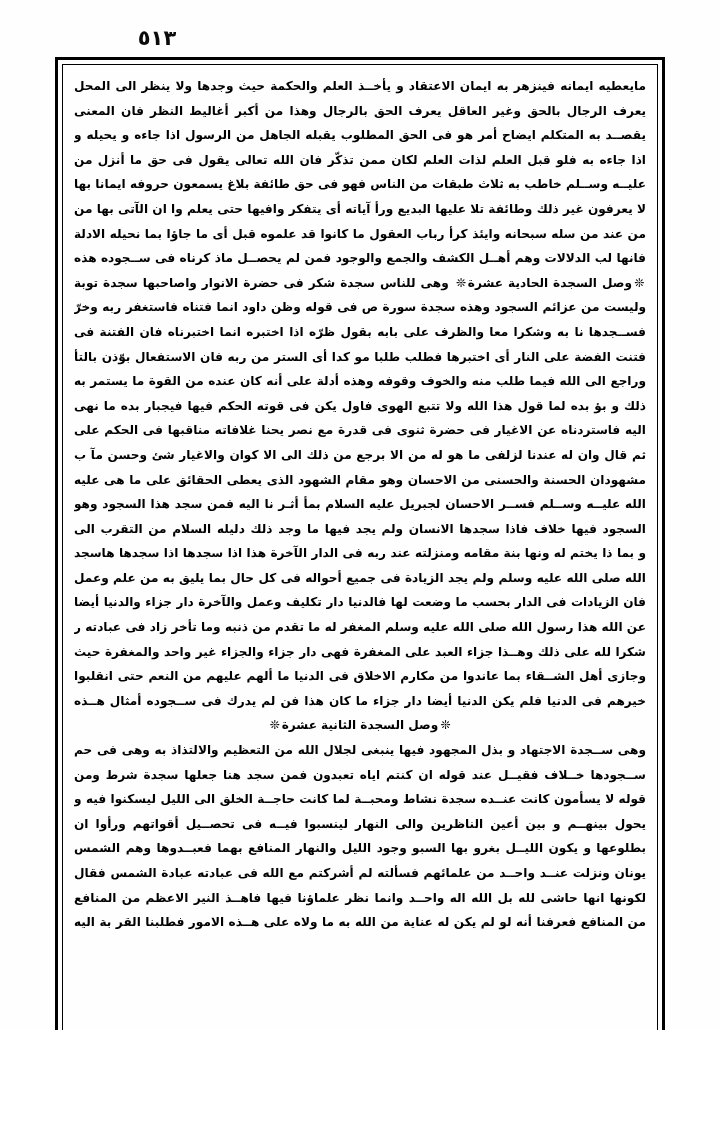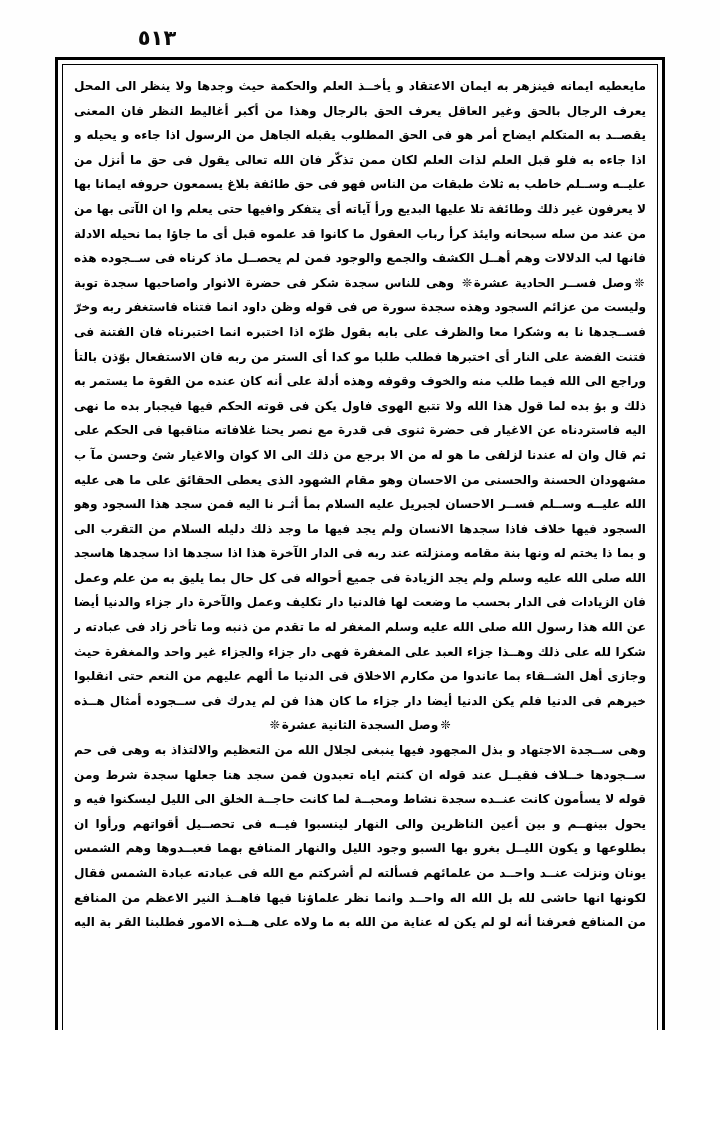--- a/index.html
+++ b/index.html
@@ -133,21 +133,21 @@
     <div class="frame-inner">
       <div class="body-text" id="body">
           <div class="line fit">مايعطيه ايمانه فينزهر به ايمان الاعتقاد و يأخــذ العلم والحكمة حيث وجدها ولا ينظر الى المحل الذى جاء بها وان العاقل</div>
           <div class="line fit">يعرف الرجال بالحق وغير العاقل يعرف الحق بالرجال وهذا من أكبر أغاليط النظر فان المعنى الذى يندرج فى اللفظ الذى</div>
           <div class="line fit">يقصــد به المتكلم ايضاح أمر هو فى الحق المطلوب يقبله الجاهل من الرسول اذا جاءه و يحيله و يردّه من الوارث والولى</div>
           <div class="line fit">اذا جاءه به فلو قبل العلم لذات العلم لكان ممن تذكّر فان الله تعالى يقول فى حق ما أنزل من القرآن ان رسول الله صــلى الله</div>
           <div class="line fit">عليــه وســلم خاطب به ثلاث طبقات من الناس فهو فى حق طائفة بلاغ يسمعون حروفه ايمانا بها انهم من عند الله</div>
           <div class="line fit">لا يعرفون غير ذلك وطائفة تلا عليها البديع ورأ آياته أى يتفكر وافيها حتى يعلم وا ان الآتى بها من نفســه بل هى</div>
           <div class="line fit">من عند من سله سبحانه وايئذ كرأ رباب العقول ما كانوا قد علموه قبل أى ما جاؤا بما نحيله الادلة الغامض ادرا كها</div>
           <div class="line fit">فانها لب الدلالات وهم أهــل الكشف والجمع والوجود فمن لم يحصــل ماذ كرناه فى ســجوده هذه السجدة فاســجد</div>
-          <div class="line fit heading-start"><span class="orn">❊</span><span>وصل فســر الحادية عشرة</span><span class="orn">❊</span><span> وهى للناس سجدة شكر فى حضرة الانوار واصاحبها سجدة توبة لأمن حوبة</span></div>
+          <div class="line fit heading-start"><span class="orn">❊</span><span>وصل السجدة الحادية عشرة</span><span class="orn">❊</span><span> وهى للناس سجدة شكر فى حضرة الانوار واصاحبها سجدة توبة لأمن حوبة</span></div>
           <div class="line fit">وليست من عزائم السجود وهذه سجدة سورة ص فى قوله وظن داود انما فتناه فاستغفر ربه وخرّ را كعا وأناب</div>
           <div class="line fit">فســجدها نا به وشكرا معا والظرف على بابه بقول ظرّه اذا اختبره انما اختبرناه فان الفتنة فى اللسان الاختبار فتقول العرب</div>
           <div class="line fit">فتنت الفضة على النار أى اختبرها فطلب طلبا مو كدا أى الستر من ربه فان الاستفعال بوّذن بالتأ كيد ووقع خاضعا</div>
           <div class="line fit">وراجع الى الله فيما طلب منه والخوف وقوفه وهذه أدلة على أنه كان عنده من القوة ما يستمر به فلم يفعل ورجع الى الحق</div>
           <div class="line fit">ذلك و بؤ بده لما قول هذا الله ولا تتبع الهوى فاول يكن فى قوته الحكم فيها فيجبار بده ما نهى عنه فقضينا حاجته فيما رجع</div>
           <div class="line fit">اليه فاستردناه عن الاغيار فى حضرة ثنوى فى قدرة مع نصر يحنا غلافاته مناقبها فى الحكم على عبادى والتحكم والتصرف</div>
           <div class="line fit">ثم قال وان له عندنا لزلفى ما هو له من الا برجع من ذلك الى الا كوان والاغيار شئ وحسن مآ ب وخاتمة حسنة أى</div>
           <div class="line fit">مشهودان الحسنة والحسنى من الاحسان وهو مقام الشهود الذى يعطى الحقائق على ما هى عليه فان رسول الله صــلى</div>
           <div class="line fit">الله عليــه وســلم فســر الاحسان لجبريل عليه السلام بمأ أثـر نا اليه فمن سجد هذا السجود وهو ســجود الانابة وفى</div>
           <div class="line fit">السجود فيها خلاف فاذا سجدها الانسان ولم يجد فيها ما وجد ذلك دليله السلام من التقرب الى الهى وعلم خاتمة أمره</div>

